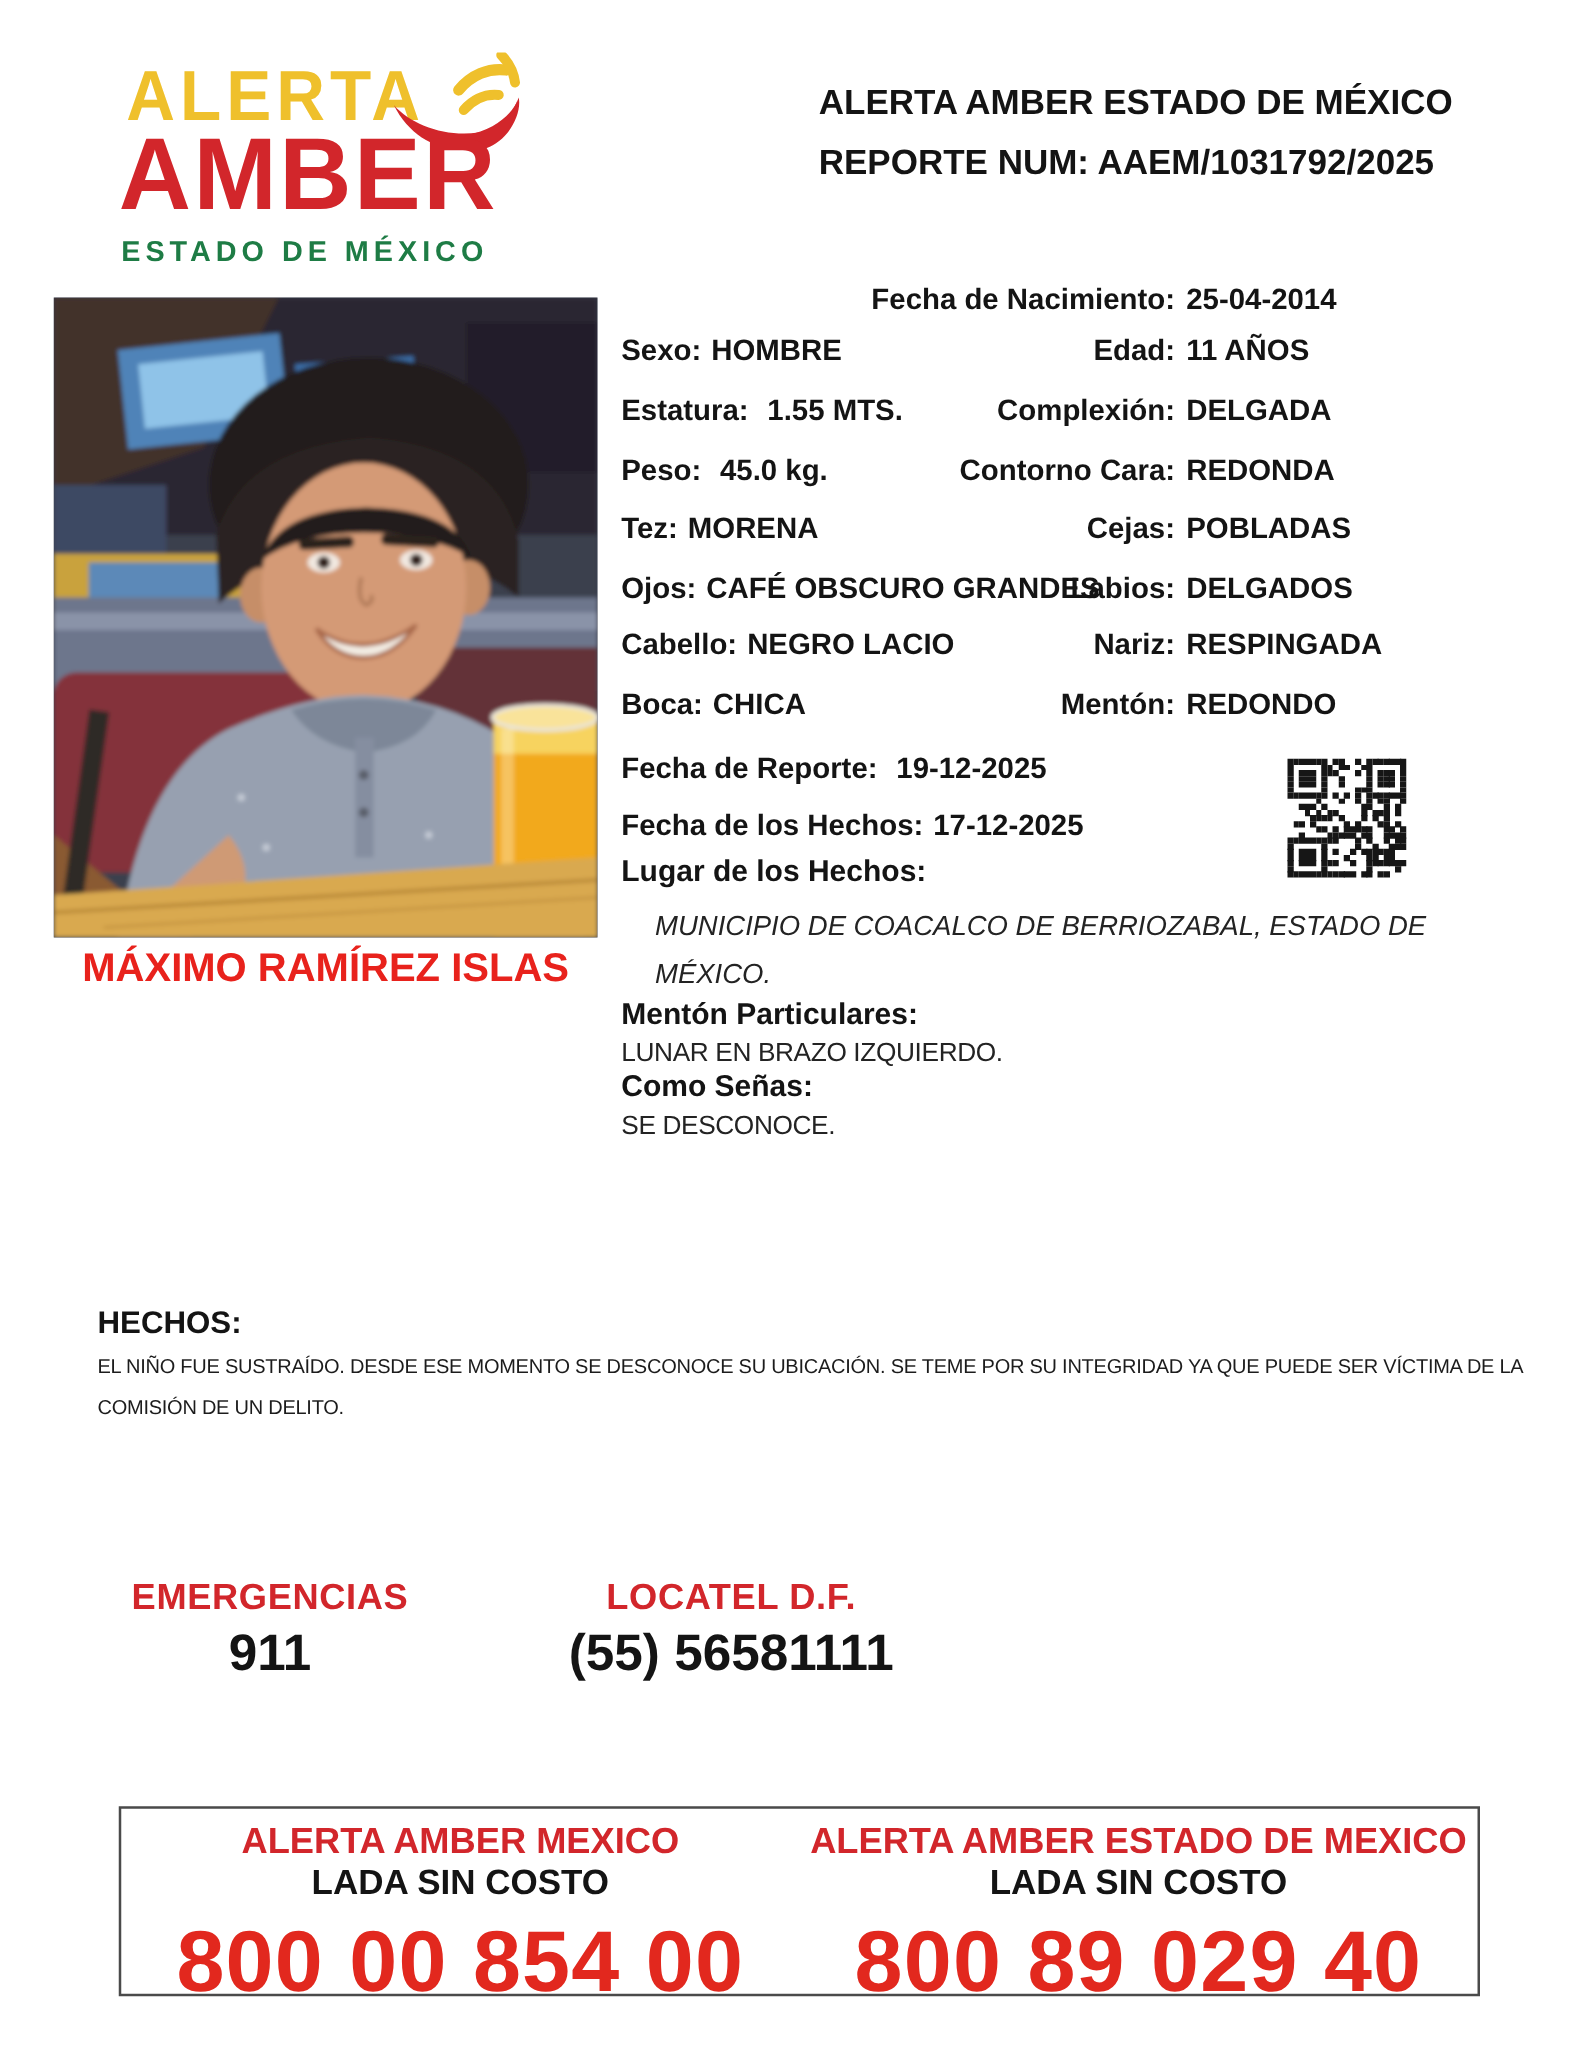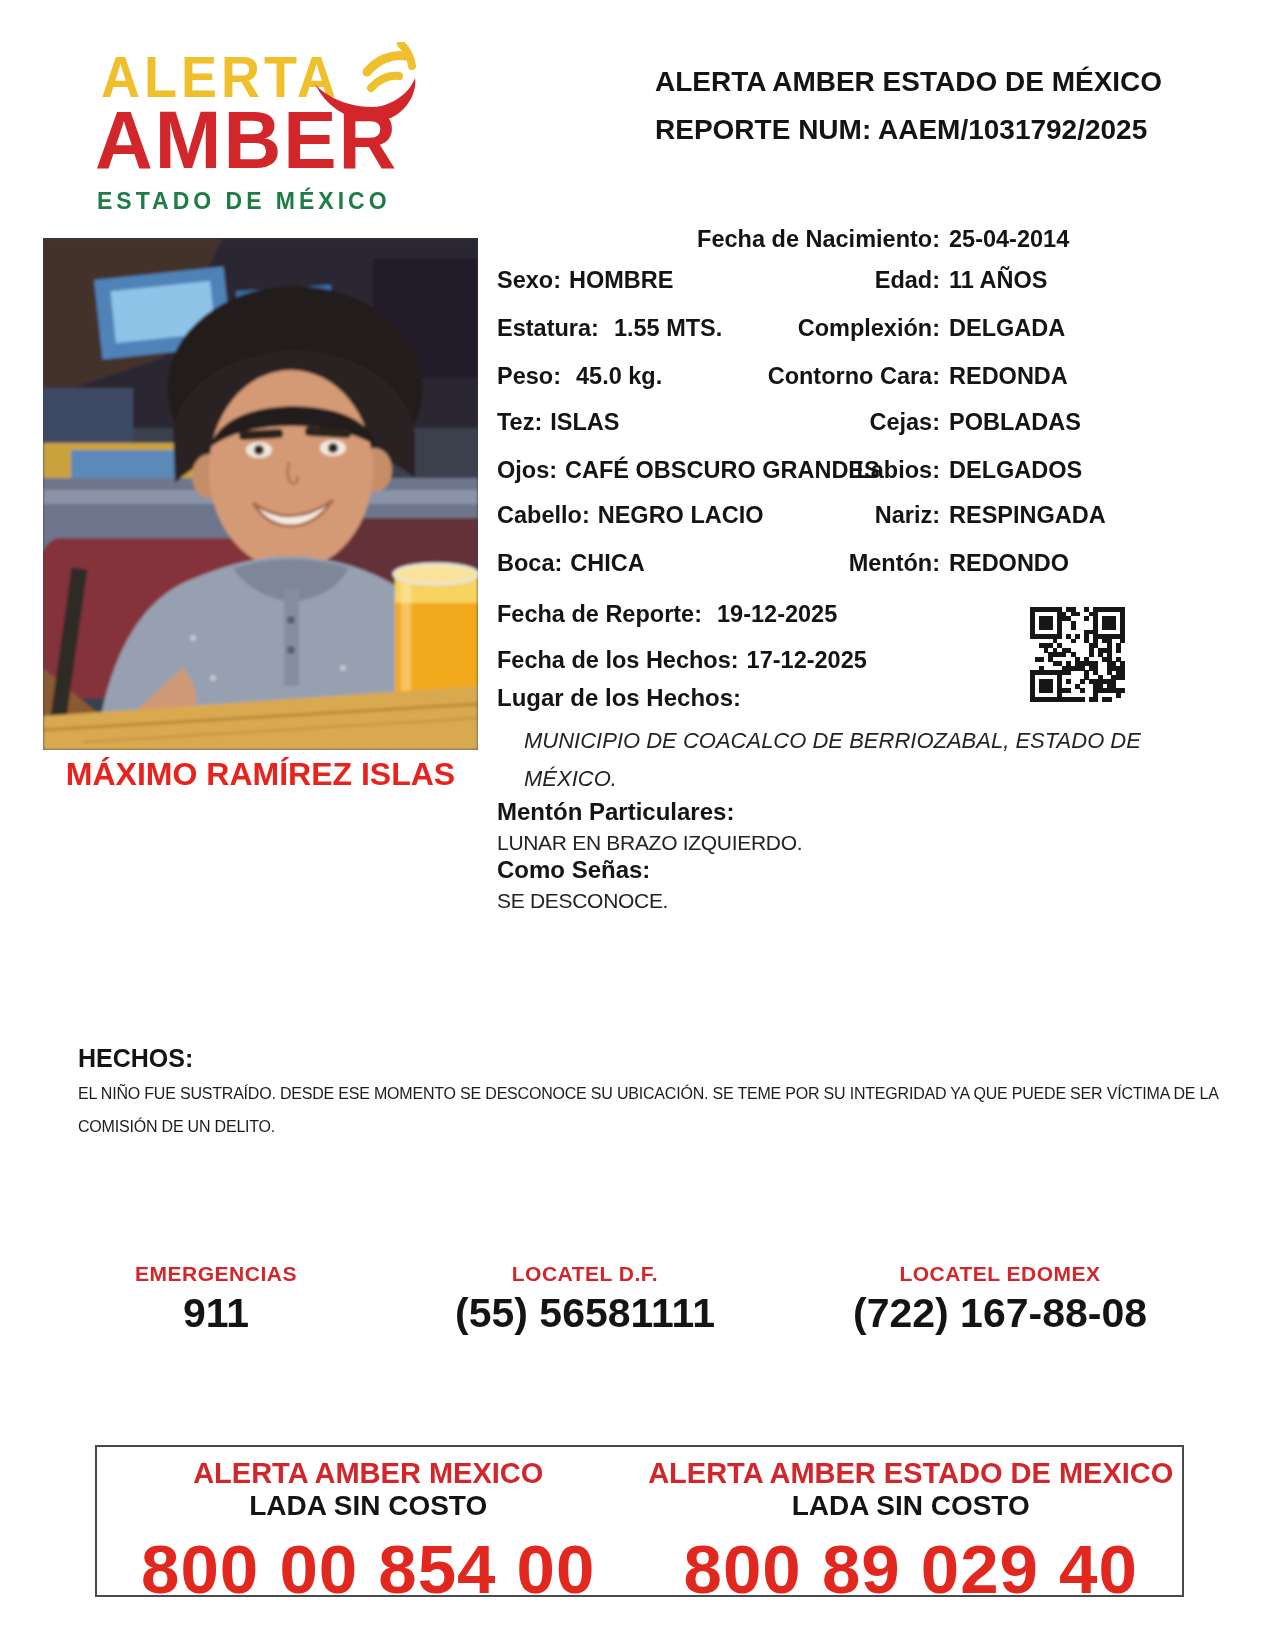--- a/index.html
+++ b/index.html
@@ -42,21 +42,21 @@
   
   .hechos-h{position:absolute;left:78px;top:1044px;font-size:25px;font-weight:bold;color:#141414;}
   .hechos-b{position:absolute;left:78px;top:1077px;width:1140px;font-size:16px;line-height:33px;letter-spacing:-0.2px;color:#1c1c1c;}
 
   
   .phones{position:absolute;left:0;top:1262px;width:1275px;height:110px;}
   .pcol{position:absolute;text-align:center;}
   .pcol1{left:56px;width:320px;}
   .pcol2{left:420px;width:330px;}
   .pcol3{left:810px;width:380px;}
-  .plabel{color:#D2262B;font-size:21px;font-weight:bold;letter-spacing:0.5px;white-space:nowrap;}
+  .plabel{color:#D2262B;font-size:29px;font-weight:bold;letter-spacing:0.5px;white-space:nowrap;}
   .pnum{color:#141414;font-size:41px;font-weight:bold;margin-top:4px;white-space:nowrap;}
 
   
   .fbox{position:absolute;left:95px;top:1445px;width:1085px;height:148px;border:2px solid #4a4a4a;display:flex;background:#fff;}
   .fcol{flex:1;text-align:center;padding-top:10px;}
   .ftitle{color:#D2262B;font-size:29px;font-weight:bold;white-space:nowrap;}
   .fsub{color:#141414;font-size:28px;font-weight:bold;margin-top:0px;white-space:nowrap;}
   .fnum{color:#E2281E;font-size:69px;font-weight:bold;margin-top:8px;letter-spacing:1px;white-space:nowrap;}
 </style>
 </head>
@@ -161,21 +161,21 @@
   </div>
   <div class="drow" style="height:48px">
     <div class="lpair"><span>Estatura:</span><span class="val2">1.55 MTS.</span></div>
     <div class="rpair"><span class="lbl">Complexión:</span><span>DELGADA</span></div>
   </div>
   <div class="drow" style="height:46px">
     <div class="lpair"><span>Peso:</span><span class="val2">45.0 kg.</span></div>
     <div class="rpair"><span class="lbl">Contorno Cara:</span><span>REDONDA</span></div>
   </div>
   <div class="drow" style="height:48px">
-    <div class="lpair"><span>Tez:</span><span class="val">ISLAS</span></div>
+    <div class="lpair"><span>Tez:</span><span class="val">MORENA</span></div>
     <div class="rpair"><span class="lbl">Cejas:</span><span>POBLADAS</span></div>
   </div>
   <div class="drow" style="height:45px">
     <div class="lpair"><span>Ojos:</span><span class="val">CAFÉ OBSCURO GRANDES</span></div>
     <div class="rpair"><span class="lbl">Labios:</span><span>DELGADOS</span></div>
   </div>
   <div class="drow" style="height:48px">
     <div class="lpair"><span>Cabello:</span><span class="val">NEGRO LACIO</span></div>
     <div class="rpair"><span class="lbl">Nariz:</span><span>RESPINGADA</span></div>
   </div>
@@ -433,24 +433,20 @@
 
 <div class="phones">
   <div class="pcol pcol1">
     <div class="plabel">EMERGENCIAS</div>
     <div class="pnum">911</div>
   </div>
   <div class="pcol pcol2">
     <div class="plabel">LOCATEL D.F.</div>
     <div class="pnum">(55) 56581111</div>
   </div>
-  <div class="pcol pcol3">
-    <div class="plabel">LOCATEL EDOMEX</div>
-    <div class="pnum">(722) 167-88-08</div>
-  </div>
 </div>
 
 <div class="fbox">
   <div class="fcol">
     <div class="ftitle">ALERTA AMBER MEXICO</div>
     <div class="fsub">LADA SIN COSTO</div>
     <div class="fnum">800 00 854 00</div>
   </div>
   <div class="fcol">
     <div class="ftitle">ALERTA AMBER ESTADO DE MEXICO</div>

